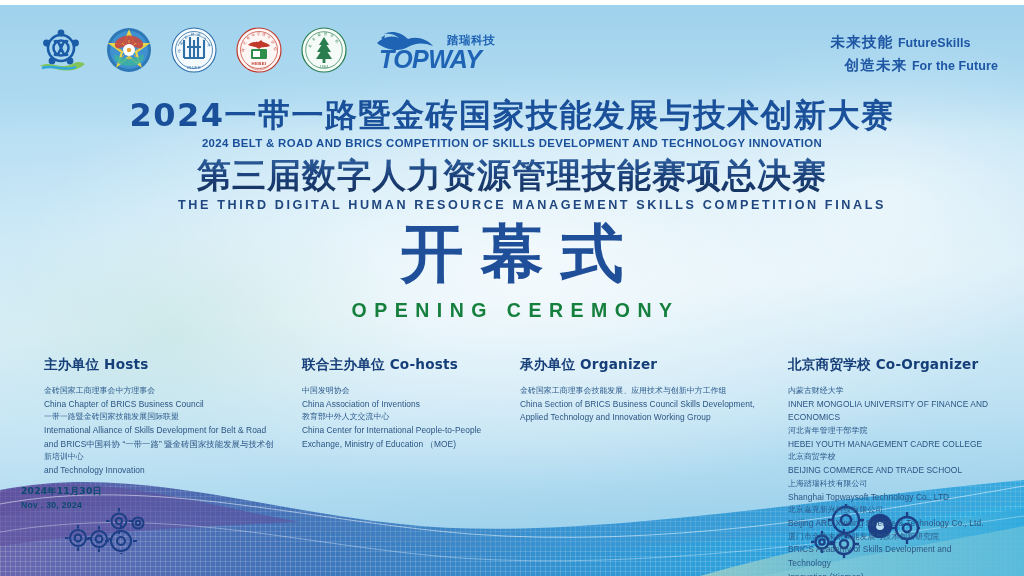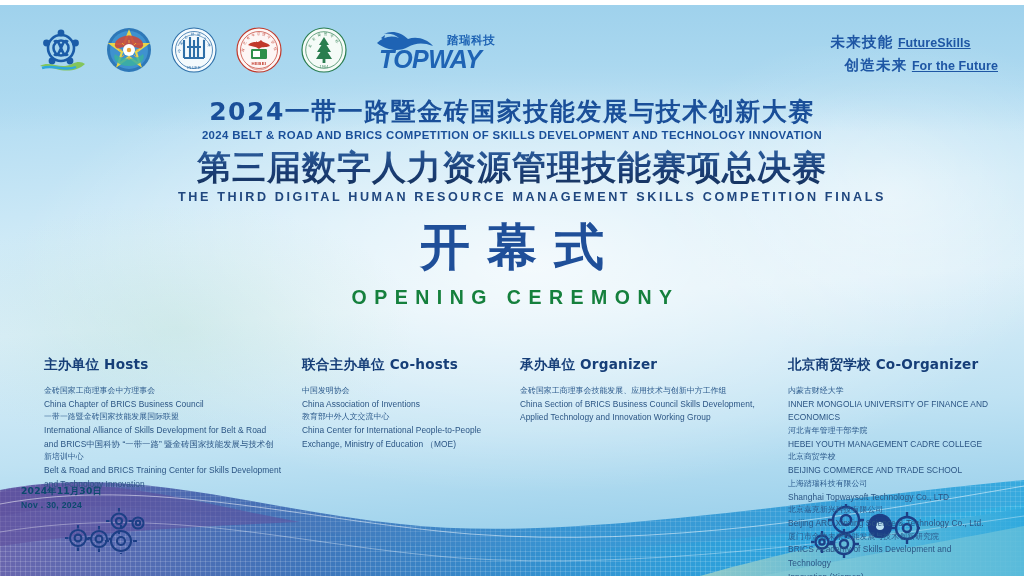--- a/index.html
+++ b/index.html
@@ -59,28 +59,27 @@
   .slogan .ln:nth-child(2) { padding-left: 14px; }
   .slogan .cn {
     font-family: "DejaVu Sans", sans-serif;
     font-weight: bold; font-size: 14.5px; letter-spacing: 1.2px;
     color: #1e56a4;
   }
   .slogan .en {
     font-family: "Liberation Sans", sans-serif;
     font-weight: bold; font-size: 12.5px; letter-spacing: 0.1px;
     color: #1e56a4;
-    text-decoration: underline;
   }
   
   .headline { position: absolute; left: 0; right: 0; top: 98px; text-align: center; }
   .h1-cn {
     font-family: "DejaVu Sans", sans-serif;
     font-weight: bold;
-    font-size: 25px;
+    font-size: 32px;
     letter-spacing: 1.5px;
     color: #1a4f99;
     line-height: 1.12;
     white-space: nowrap;
   }
   .h1-en {
     font-family: "Liberation Sans", sans-serif;
     font-weight: bold;
     font-size: 11.4px;
     letter-spacing: 0.35px;
@@ -110,21 +109,21 @@
     color: #20477f;
     margin-top: 4px;
     white-space: nowrap;
     margin-left: 40px;
   }
   
   .ceremony { position: absolute; left: 0; right: 0; top: 222px; text-align: center; }
   .ceremony-cn {
     font-family: "DejaVu Sans", sans-serif;
     font-weight: bold;
-    font-size: 50px;
+    font-size: 63px;
     letter-spacing: 17px;
     color: #1f4f99;
     line-height: 1.0;
     text-indent: 17px;
   }
   .ceremony-en {
     font-family: "Liberation Sans", sans-serif;
     font-weight: bold;
     font-size: 19.5px;
     letter-spacing: 7.5px;
@@ -429,21 +428,20 @@
 
     <div class="col col-0">
       <h3>主办单位 Hosts</h3>
       <ul>
         <li class="cn">金砖国家工商理事会中方理事会</li>
         <li class="en">China Chapter of BRICS Business Council</li>
         <li class="cn">一带一路暨金砖国家技能发展国际联盟</li>
         <li class="en">International Alliance of Skills Development for Belt &amp; Road</li>
         <li class="en">and BRICS中国科协 “一带一路” 暨金砖国家技能发展与技术创</li>
         <li class="cn">新培训中心</li>
-        <li class="en">Belt &amp; Road and BRICS Training Center for Skills Development</li>
         <li class="en">and Technology Innovation</li>
       </ul>
     </div>
 
     <div class="col col-1">
       <h3>联合主办单位 Co-hosts</h3>
       <ul>
         <li class="cn">中国发明协会</li>
         <li class="en">China Association of Inventions</li>
         <li class="cn">教育部中外人文交流中心</li>

